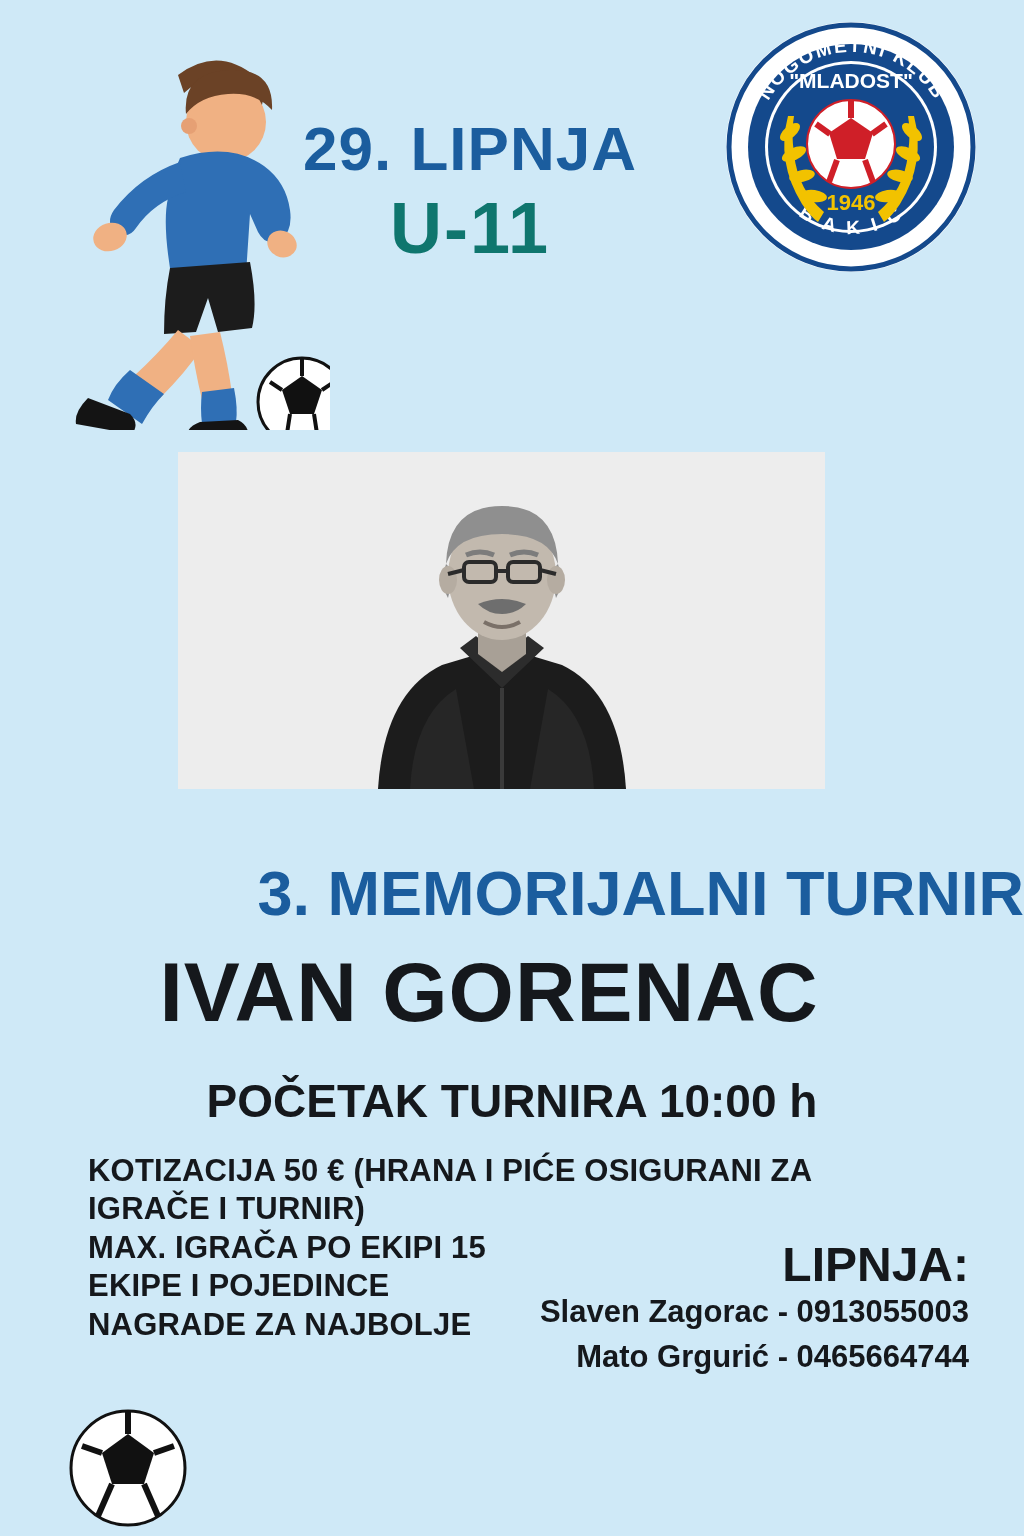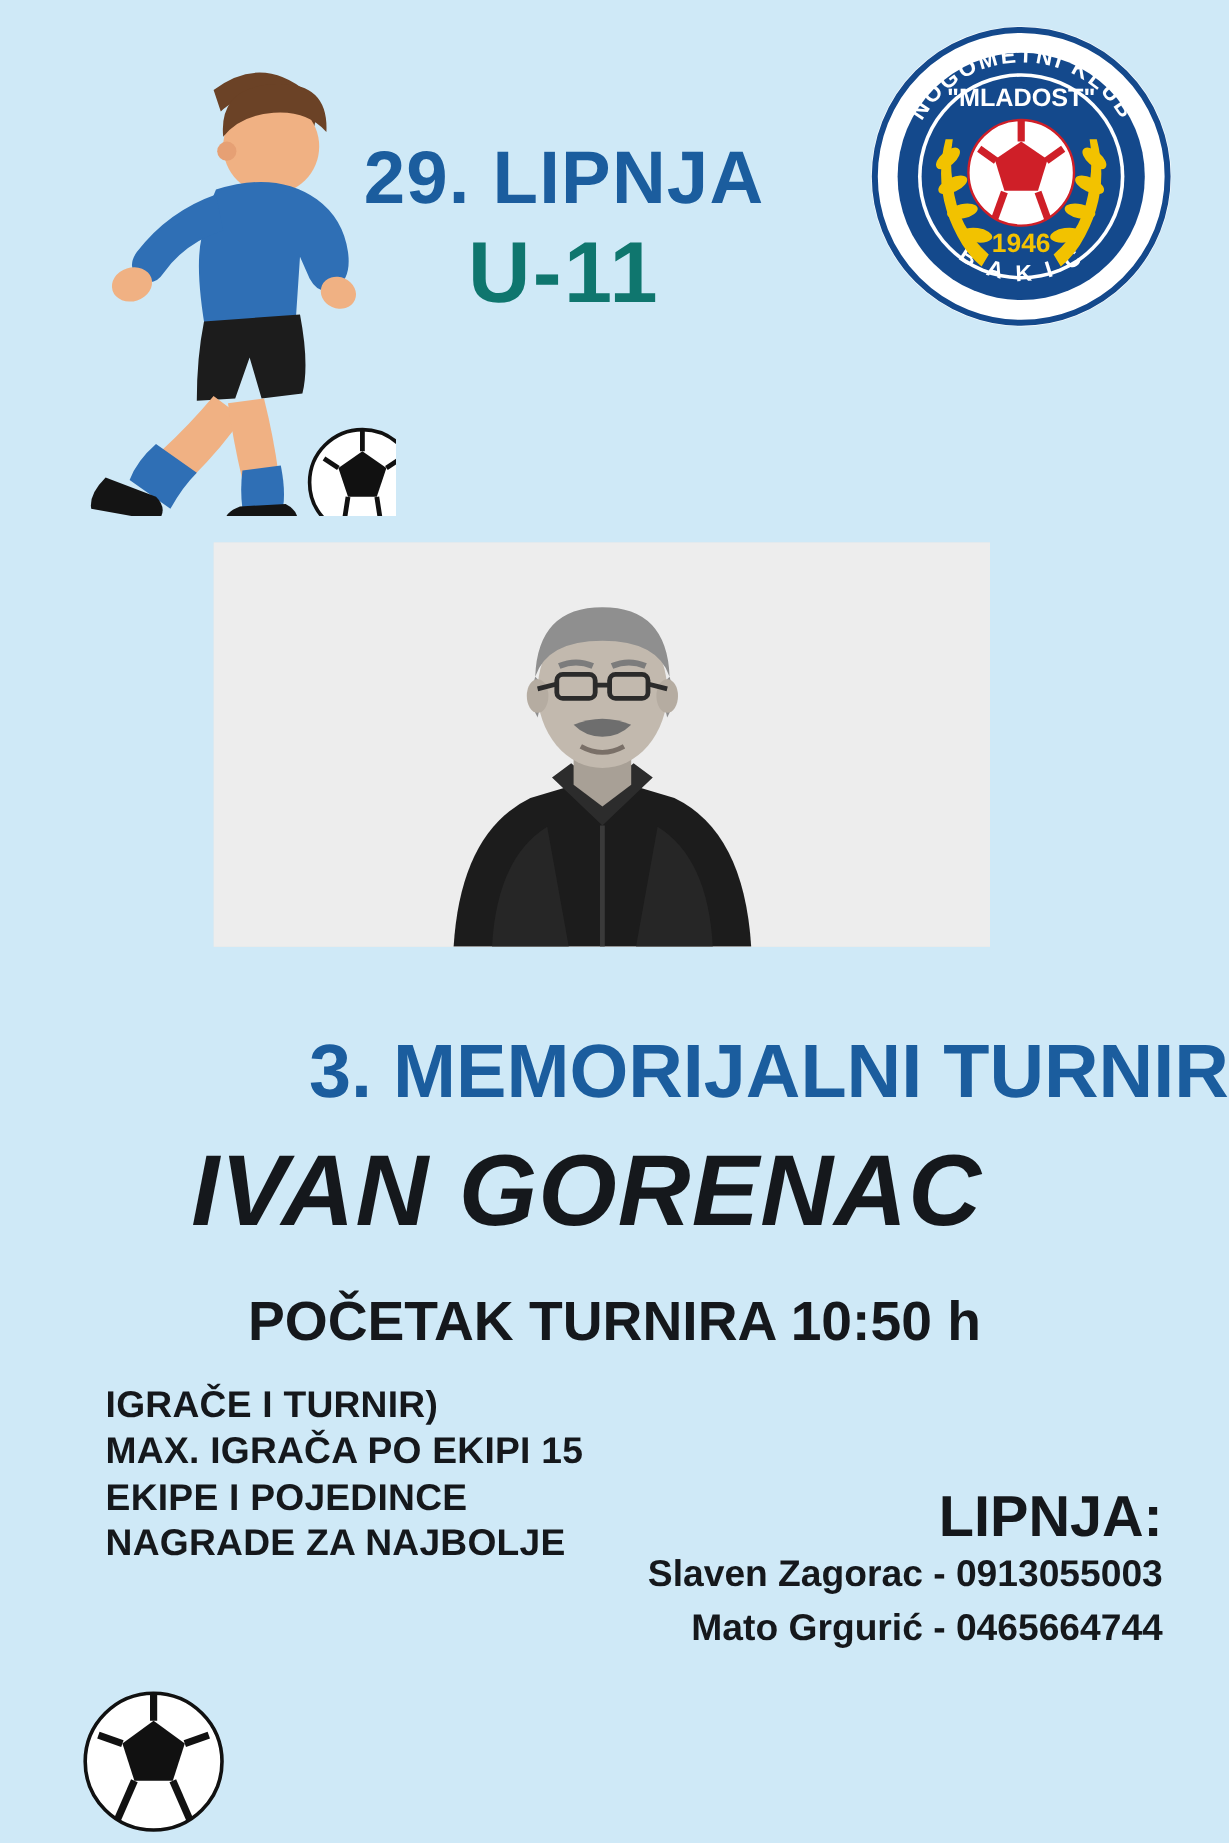--- a/index.html
+++ b/index.html
@@ -96,21 +96,20 @@
     position: absolute;
     left: 0;
     top: 950px;
     width: 978px;
     text-align: center;
     font-size: 84px;
     font-weight: bold;
     color: #15181c;
     line-height: 1;
     letter-spacing: 1px;
-    font-style: italic;
   }
   .start-time {
     position: absolute;
     left: 0;
     top: 1078px;
     width: 1024px;
     text-align: center;
     font-size: 46px;
     font-weight: bold;
     color: #15181c;
@@ -289,23 +288,24 @@
       <path d="M300 152 q24 -10 48 0 q-10 10 -24 10 q-14 0 -24 -10 z" fill="#6e6e6e"></path>
 
       <path d="M306 170 q18 10 36 0" stroke="#7a7068" stroke-width="4" fill="none"></path>
 
       <path d="M288 103 q14 -6 28 0 M332 103 q14 -6 28 0" stroke="#7c7c7c" stroke-width="5" fill="none"></path>
     </svg>
   </div>
 
   <div class="tournament-title">3. MEMORIJALNI TURNIR</div>
   <div class="honoree-name">IVAN GORENAC</div>
-  <div class="start-time">POČETAK TURNIRA 10:50 h</div>
+  <div class="start-time">POČETAK TURNIRA 10:00 h</div>
 
   <div class="details">
+    <div>KOTIZACIJA 50 € (HRANA I PIĆE OSIGURANI ZA</div>
     <div>IGRAČE I TURNIR)</div>
     <div>MAX. IGRAČA PO EKIPI 15</div>
     <div>EKIPE I POJEDINCE</div>
     <div>NAGRADE ZA NAJBOLJE</div>
   </div>
 
   <div class="contact">
     <div class="contact-heading">LIPNJA:</div>
     <div class="contact-line">Slaven Zagorac - 0913055003</div>
     <div class="contact-line">Mato Grgurić - 0465664744</div>

